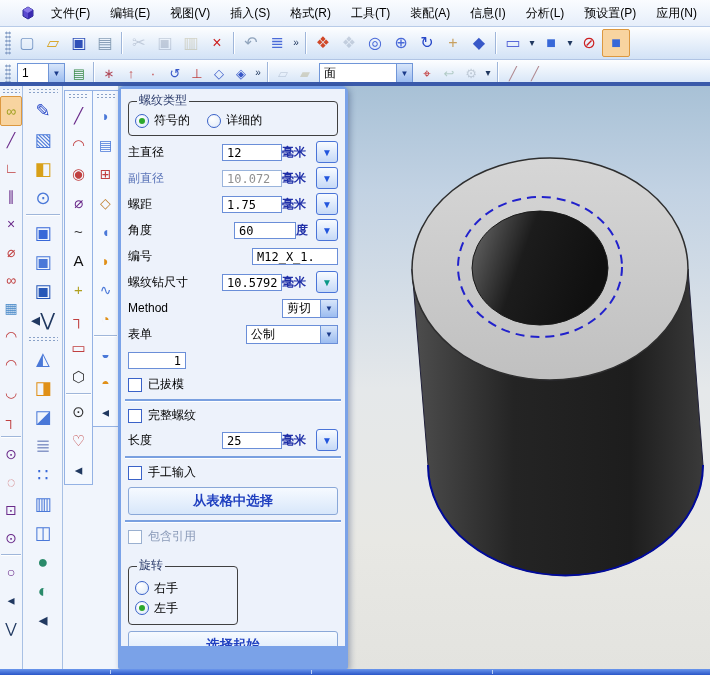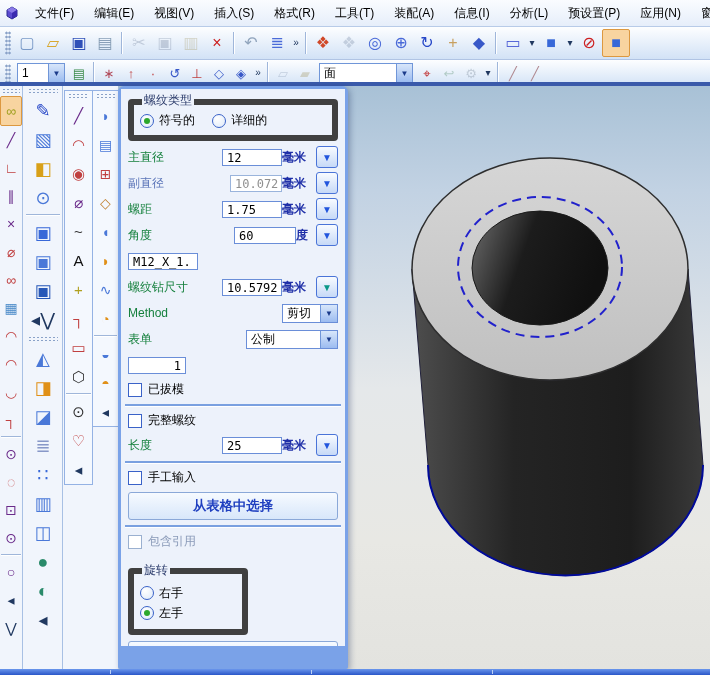--- a/index.html
+++ b/index.html
@@ -1,18 +1,18 @@
 <!DOCTYPE html>
 <html><head>
 <meta charset="utf-8">
 <style>
   html,body{margin:0;padding:0;}
   body{width:710px;height:675px;overflow:hidden;font-family:"Liberation Sans","DejaVu Sans",sans-serif;font-size:12px;background:#d6e3f5;position:relative;}
   
-  .menubar{height:26px;display:flex;align-items:center;background:linear-gradient(180deg,#fafcff,#e6eefa);border-bottom:1px solid #b8cbe8;padding-left:4px;gap:2px;}
+  .menubar{height:26px;display:flex;align-items:center;background:linear-gradient(180deg,#fafcff,#e6eefa);border-bottom:1px solid #b8cbe8;padding-left:20px;gap:2px;}
   .menubar .appicon{width:18px;height:18px;display:flex;align-items:center;justify-content:center;margin-right:4px;}
   .menuitem{padding:3px 9px;color:#000;cursor:default;white-space:nowrap;}
   
   .tb{display:flex;align-items:center;background:linear-gradient(180deg,#fdfeff,#d2e2f6);border-bottom:1px solid #b0c4e4;padding:1px 2px;}
   .tb2{height:30px;}
   .tb3{height:24px;}
   .hhandle{width:6px;align-self:stretch;margin:3px 3px;background-image:radial-gradient(#8aa2c8 1px,transparent 1.2px);background-size:3px 4px;}
   .iconrun{display:flex;align-items:center;}
   .tbi{display:inline-flex;align-items:center;justify-content:center;width:26px;height:26px;font-size:16px;line-height:1;cursor:default;}
   .tb3 .tbi{width:22px;height:20px;font-size:13px;}
@@ -39,29 +39,29 @@
   .vtbC{left:64px;top:4px;width:27px;}
   .vtbC .tbi{width:23px;height:29px;font-size:15px;}
   .vtbD{left:92px;top:4px;width:25px;}
   .vtbD .tbi{width:21px;height:29px;font-size:14px;}
   
   .dlg{position:absolute;left:118px;top:0;width:230px;height:583px;background:#7aa2e8;border-radius:6px 6px 2px 2px;padding:3px;box-sizing:border-box;box-shadow:2px 2px 6px rgba(20,40,90,.35);}
   .dtitle{height:18px;border-radius:4px 4px 0 0;background:linear-gradient(180deg,#6a96f4 0%,#2c62e8 25%,#1c4ed8 70%,#2a5ae0 100%);display:flex;align-items:center;padding:0 3px;color:#fff;font-weight:bold;font-size:12px;gap:4px;}
   .dtitle .ttl{flex:1;text-shadow:1px 1px 1px #103090;}
   .xbtn{width:20px;height:14px;border:1px solid #cfe0ff;border-radius:3px;background:linear-gradient(180deg,#7aa0f4,#3058c8);color:#fff;font-size:10px;font-weight:bold;display:flex;align-items:center;justify-content:center;line-height:1;}
   .dbody{background:#edf2fb;height:557px;padding:4px 7px 2px 7px;box-sizing:border-box;overflow:hidden;font-size:12px;}
-  .grp{border:6px solid #404040;border-radius:4px;padding:2px 6px 4px 6px;margin:13px 0 6px 0;}
+  .grp{border:1px solid #404040;border-radius:4px;padding:2px 6px 4px 6px;margin:13px 0 6px 0;}
   .grp .glabel{color:#2a3a6a;margin-left:2px;position:relative;top:-1px;}
   .radio{width:12px;height:12px;border-radius:50%;border:1px solid #3a62c8;background:radial-gradient(circle at 35% 30%,#fff,#dde9f8);display:inline-block;position:relative;flex:none;}
   .radio.sel::after{content:'';position:absolute;left:3px;top:3px;width:6px;height:6px;border-radius:50%;background:#2ca82c;}
   .cb{width:12px;height:12px;border:1px solid #3a62c8;background:#fff;display:inline-block;flex:none;}
   .cb.dis{border-color:#9ab0d0;}
   .ropt{display:inline-flex;align-items:center;gap:5px;margin-right:14px;}
   .row{display:flex;align-items:center;margin:5px 0;height:21px;}
-  .row .lbl{flex:1;color:#15803d;}
+  .row .lbl{flex:1;color:#000000;}
   .row .lbl.dis{color:#5a74b8;}
   .field{border:1px solid #6a8ed8;background:#fff;height:17px;line-height:17px;padding:0 4px;font-family:"DejaVu Sans Mono",monospace;font-size:12px;box-sizing:border-box;}
   .field.dis{color:#909090;border-color:#9ab4dc;}
   .unit{width:34px;color:#2030a8;font-weight:bold;flex:none;}
   .unit.deg{width:20px;}
   .abtn{width:20px;height:20px;flex:none;border:1px solid #4a74d8;border-radius:3px;background:linear-gradient(180deg,#f8fbff,#c6d9f7);display:flex;align-items:center;justify-content:center;color:#2255dd;font-size:10px;}
   .abtn.teal{color:#0a9888;}
   .drop{display:inline-flex;align-items:flex-end;border:1px solid #6a8ed8;background:#fff;height:19px;box-sizing:border-box;}
   .drop .dval{flex:1;padding:0 4px;}
   .drop .dbtn{width:16px;height:100%;background:linear-gradient(180deg,#d8e6fa,#9cbcf0);border-left:1px solid #7096d8;display:flex;align-items:center;justify-content:center;font-size:8px;color:#1a3a8a;}
@@ -296,41 +296,42 @@
 
       <div class="row">
         <span class="lbl">主直径</span>
         <span class="field" style="width:60px;">12</span>
         <span class="unit">毫米</span>
         <span class="abtn">▼</span>
       </div>
 
       <div class="row">
         <span class="lbl dis">副直径</span>
-        <span class="field dis" style="width:52px;">10.072</span>
+        <span class="field dis" style="width:60px;">10.072</span>
         <span class="unit">毫米</span>
         <span class="abtn">▼</span>
       </div>
 
       <div class="row">
         <span class="lbl">螺距</span>
         <span class="field" style="width:60px;">1.75</span>
         <span class="unit">毫米</span>
         <span class="abtn">▼</span>
       </div>
 
       <div class="row">
         <span class="lbl">角度</span>
         <span class="field" style="width:62px;">60</span>
         <span class="unit deg">度</span>
         <span class="abtn">▼</span>
       </div>
 
       <div class="row">
-        <span class="field" style="width:70px;overflow:hidden;white-space:nowrap;">M12_X_1.</span>
+        <span class="lbl">编号</span>
+        <span class="field" style="width:86px;overflow:hidden;white-space:nowrap;">M12_X_1.</span>
       </div>
 
       <div class="row">
         <span class="lbl">螺纹钻尺寸</span>
         <span class="field" style="width:60px;">10.5792</span>
         <span class="unit">毫米</span>
         <span class="abtn teal">▼</span>
       </div>
 
       <div class="row">

